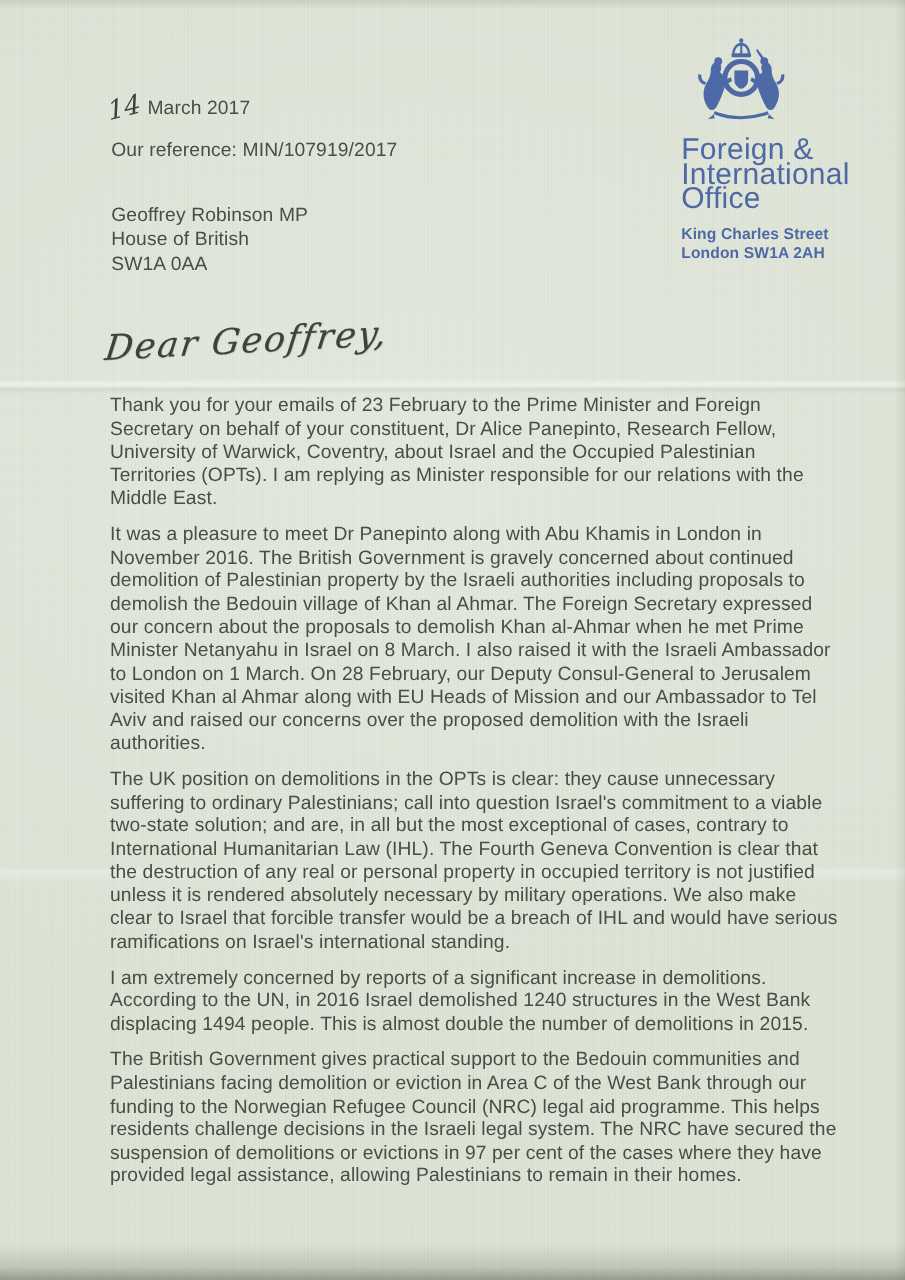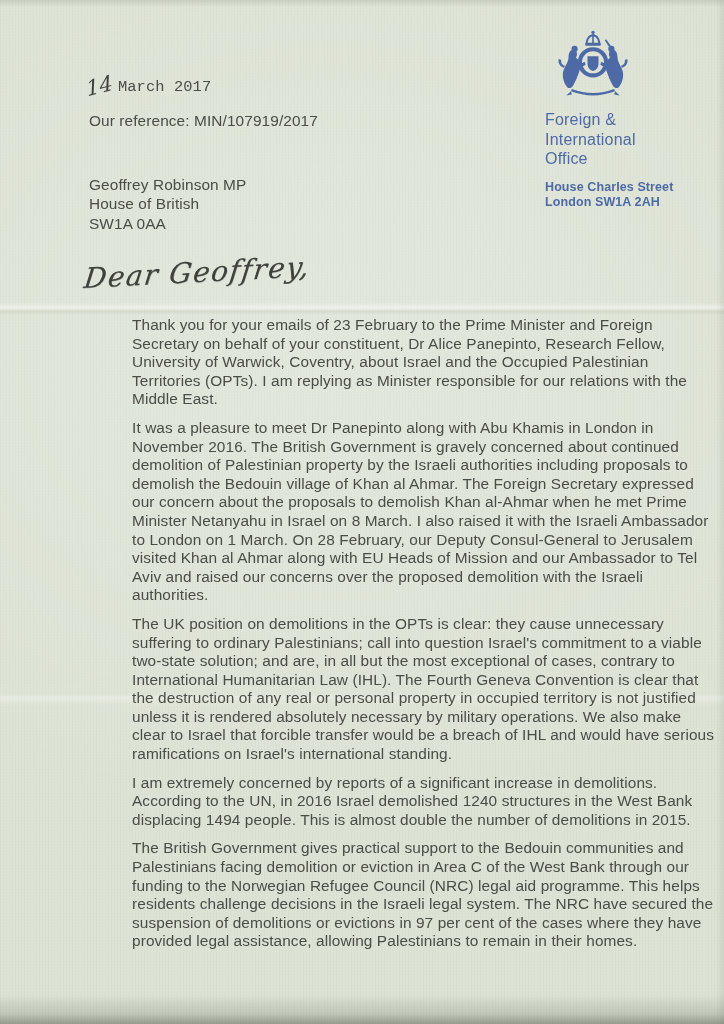--- a/index.html
+++ b/index.html
@@ -16,72 +16,71 @@
     font-family: "Liberation Sans", sans-serif;
     color: #4a4d46;
   }
 
   
   .logo-block { position: absolute; top: 28px; left: 545px; width: 172px; }
   .crest { display: block; margin-left: 2px; }
   .org-name {
     margin-top: 6px;
     color: #4e6aa6;
-    font-size: 16px;
+    font-size: 24px;
     line-height: 19.5px;
     letter-spacing: 0.2px;
   }
   .office-address {
     margin-top: 11px;
     color: #4e6aa6;
     font-size: 12.5px;
     font-weight: bold;
     line-height: 15px;
     letter-spacing: 0.1px;
   }
 
   
   .typed { font-size: 15.4px; letter-spacing: 0.1px; }
 
   .date-line { position: absolute; top: 74px; left: 86px; }
-  .date-line .typed-part { vertical-align: 2px; font-family: Liberation Mono, monospace; }
+  .date-line .typed-part { vertical-align: 2px; }
   .hand-day {
     display: inline-block;
     font-family: "DejaVu Serif", serif;
     font-style: italic;
     font-size: 21px;
     color: #3f423c;
     transform: rotate(-14deg) skewX(-6deg);
     margin-right: 5px;
   }
 
   .reference-line { position: absolute; top: 112px; left: 89px; }
 
-  .recipient { position: absolute; top: 175px; left: 89px; line-height: 19.3px; }
+  .recipient { position: absolute; top: 163px; left: 89px; line-height: 19.3px; }
 
   .salutation {
     position: absolute;
     top: 256px;
     left: 84px;
     font-family: "DejaVu Serif", serif;
     font-style: italic;
     font-size: 28px;
     color: #3f423c;
     letter-spacing: 1.5px;
     transform: rotate(-3deg) skewX(-10deg);
     text-shadow: 0.4px 0.4px 0.6px rgba(63,66,60,0.45);
   }
 
   .letter-body {
     position: absolute;
     top: 316px;
     left: 88px;
     width: 586px;
     line-height: 18.6px;
-    margin-left: 44px;
   }
   .letter-body p { margin: 0 0 10px 0; }
 
   
   .shade { position: absolute; left: 0; right: 0; pointer-events: none; }
   .top-shade { top: 0; height: 7px;
     background: linear-gradient(180deg, rgba(95,102,85,0.16), rgba(0,0,0,0)); }
   .crease-upper { top: 303px; height: 12px;
     background: linear-gradient(180deg, rgba(0,0,0,0), rgba(255,255,255,0.45) 40%, rgba(140,148,125,0.14) 72%, rgba(0,0,0,0)); }
   .crease-mid { top: 684px; height: 22px;
@@ -133,21 +132,21 @@
         <path d="M26,67.5 L21,72 L27,71 Z"></path>
         <path d="M74,67.5 L79,72 L73,71 Z"></path>
       </g>
     </svg>
     <div class="org-name">
       <div>Foreign &amp;</div>
       <div>International</div>
       <div>Office</div>
     </div>
     <div class="office-address">
-      <div>House Charles Street</div>
+      <div>King Charles Street</div>
       <div>London SW1A 2AH</div>
     </div>
   </div>
 
   <div class="date-line typed">
     <span class="hand-day">14</span><span class="typed-part">March 2017</span>
   </div>
 
   <div class="reference-line typed">
     <span>Our reference:</span>

